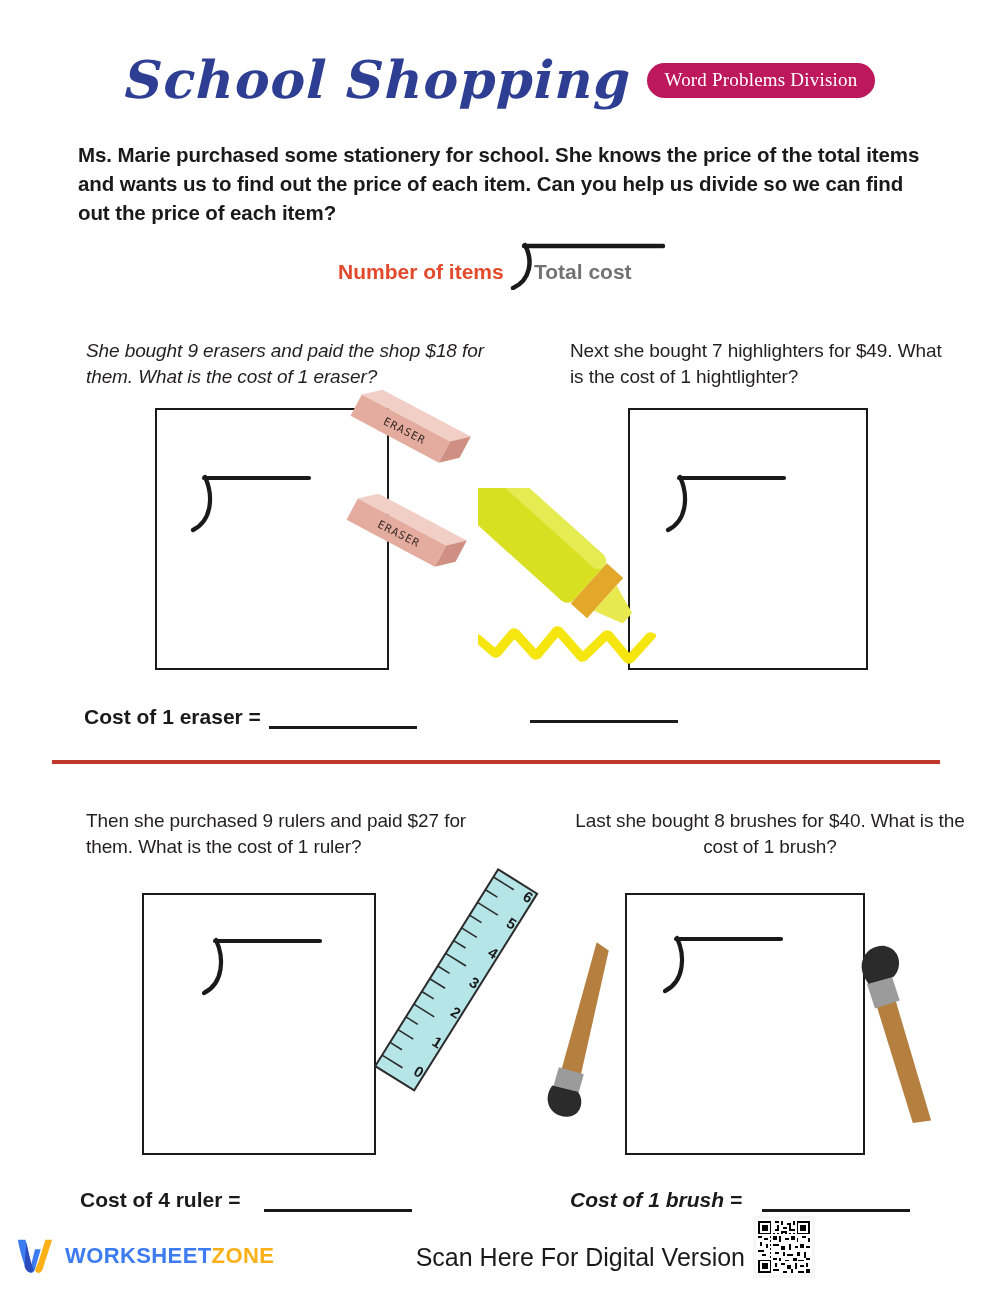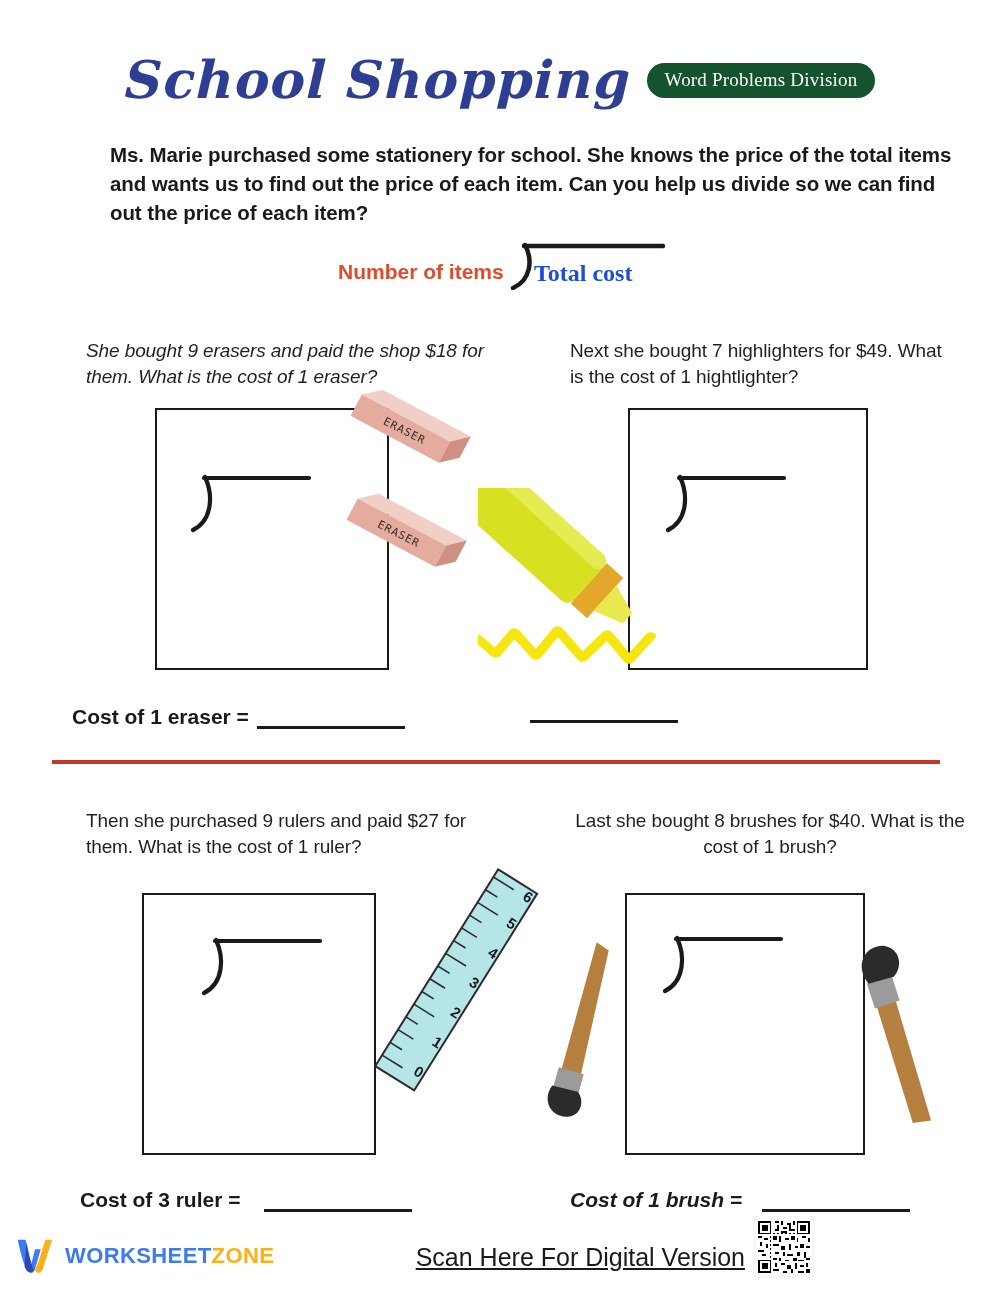--- a/index.html
+++ b/index.html
@@ -32,42 +32,41 @@
     font-weight: bold;
     font-style: italic;
     color: #2e3f93;
     letter-spacing: 1px;
     line-height: 1;
     white-space: nowrap;
     transform: skewX(-2deg);
   }
   .badge {
     margin-left: 16px;
-    background: #14532d;
+    background: #be185d;
     color: #ffffff;
     font-family: "Liberation Serif", serif;
     font-size: 19px;
     padding: 6px 18px 7px 18px;
     border-radius: 18px;
     white-space: nowrap;
     letter-spacing: 0.2px;
   }
 
   
   .intro {
     position: absolute;
     top: 140px;
     left: 78px;
     width: 845px;
     font-size: 20.5px;
     font-weight: bold;
     line-height: 1.42;
     color: #1a1a1a;
     letter-spacing: -0.1px;
-    margin-left: 32px;
   }
 
   
   .legend {
     position: absolute;
     top: 240px;
     left: 0;
     width: 1000px;
     height: 60px;
   }
@@ -83,25 +82,24 @@
     top: 20px;
     font-size: 21px;
     font-weight: bold;
     color: #e24a2b;
     white-space: nowrap;
   }
   .legend-right {
     position: absolute;
     left: 196px;
     top: 20px;
-    font-size: 24px;
-    font-weight: bold;
-    color: #1d4ed8;
-    white-space: nowrap;
-    font-family: Liberation Serif, serif;
+    font-size: 21px;
+    font-weight: bold;
+    color: #737373;
+    white-space: nowrap;
   }
   .legend-bracket {
     position: absolute;
     left: 167px;
     top: 2px;
     width: 160px;
     height: 48px;
   }
 
   
@@ -179,21 +177,20 @@
   }
   .logo-w { color: #3c7bf0; }
   .logo-z { color: #fcb017; }
   .scan-text {
     position: absolute;
     right: 82px;
     bottom: 22px;
     font-size: 25px;
     color: #1a1a1a;
     white-space: nowrap;
-    text-decoration: underline;
   }
   .qr {
     position: absolute;
     right: 12px;
     bottom: 16px;
     width: 62px;
     height: 62px;
     background: #f7f7f7;
     padding: 3px;
     box-sizing: border-box;
@@ -238,21 +235,21 @@
     <text x="40" y="46" font-family="DejaVu Sans Mono, monospace" font-size="11" fill="#3a2a25" transform="rotate(-1 40 46)" letter-spacing="1">ERASER</text>
   </g>
   <g transform="rotate(28 58 150)">
     <polygon points="4,134 104,134 120,120 20,120" fill="#f2cfc6"></polygon>
     <polygon points="4,134 104,134 104,158 4,158" fill="#e3ac9e"></polygon>
     <polygon points="104,134 120,120 120,144 104,158" fill="#cf9083"></polygon>
     <text x="34" y="150" font-family="DejaVu Sans Mono, monospace" font-size="11" fill="#3a2a25" transform="rotate(-1 34 150)" letter-spacing="1">ERASER</text>
   </g>
 </svg>
 
-<div class="answer" style="left:72px; top:705px;">
+<div class="answer" style="left:84px; top:705px;">
   <span>Cost of 1 eraser =</span>
   <span class="blankline"></span>
 </div>
 
 <div class="problem" style="left:570px; top:338px; width:390px;">
   <div class="q-text">Next she bought 7 highlighters for $49. What is the cost of 1 hightlighter?</div>
 </div>
 <div class="workbox" style="left:628px; top:408px; width:240px; height:262px;">
   <svg class="divsym" style="left:28px; top:62px;" viewBox="0 0 130 62">
     <path d="M10 58 C30 48, 30 22, 22 5" stroke="#1a1a1a" stroke-width="4.2" fill="none" stroke-linecap="round"></path>
@@ -312,21 +309,21 @@
       <text x="78" y="152" transform="rotate(90 78 152)">2</text>
       <text x="113" y="152" transform="rotate(90 113 152)">3</text>
       <text x="148" y="152" transform="rotate(90 148 152)">4</text>
       <text x="183" y="152" transform="rotate(90 183 152)">5</text>
       <text x="214" y="152" transform="rotate(90 214 152)">6</text>
     </g>
   </g>
 </svg>
 
 <div class="answer" style="left:80px; top:1188px;">
-  <span>Cost of 3 ruler =</span>
+  <span>Cost of 4 ruler =</span>
   <span class="blankline" style="margin-left:24px;"></span>
 </div>
 
 <div class="problem" style="left:575px; top:808px; width:390px;text-align:center;">
   <div class="q-text">Last she bought 8 brushes for $40. What is the cost of 1 brush?</div>
 </div>
 <div class="workbox" style="left:625px; top:893px; width:240px; height:262px;">
   <svg class="divsym" style="left:28px; top:38px;" viewBox="0 0 130 62">
     <path d="M10 58 C30 48, 30 22, 22 5" stroke="#1a1a1a" stroke-width="4.2" fill="none" stroke-linecap="round"></path>
     <path d="M21 6 L126 6" stroke="#1a1a1a" stroke-width="4.2" fill="none" stroke-linecap="round"></path>

